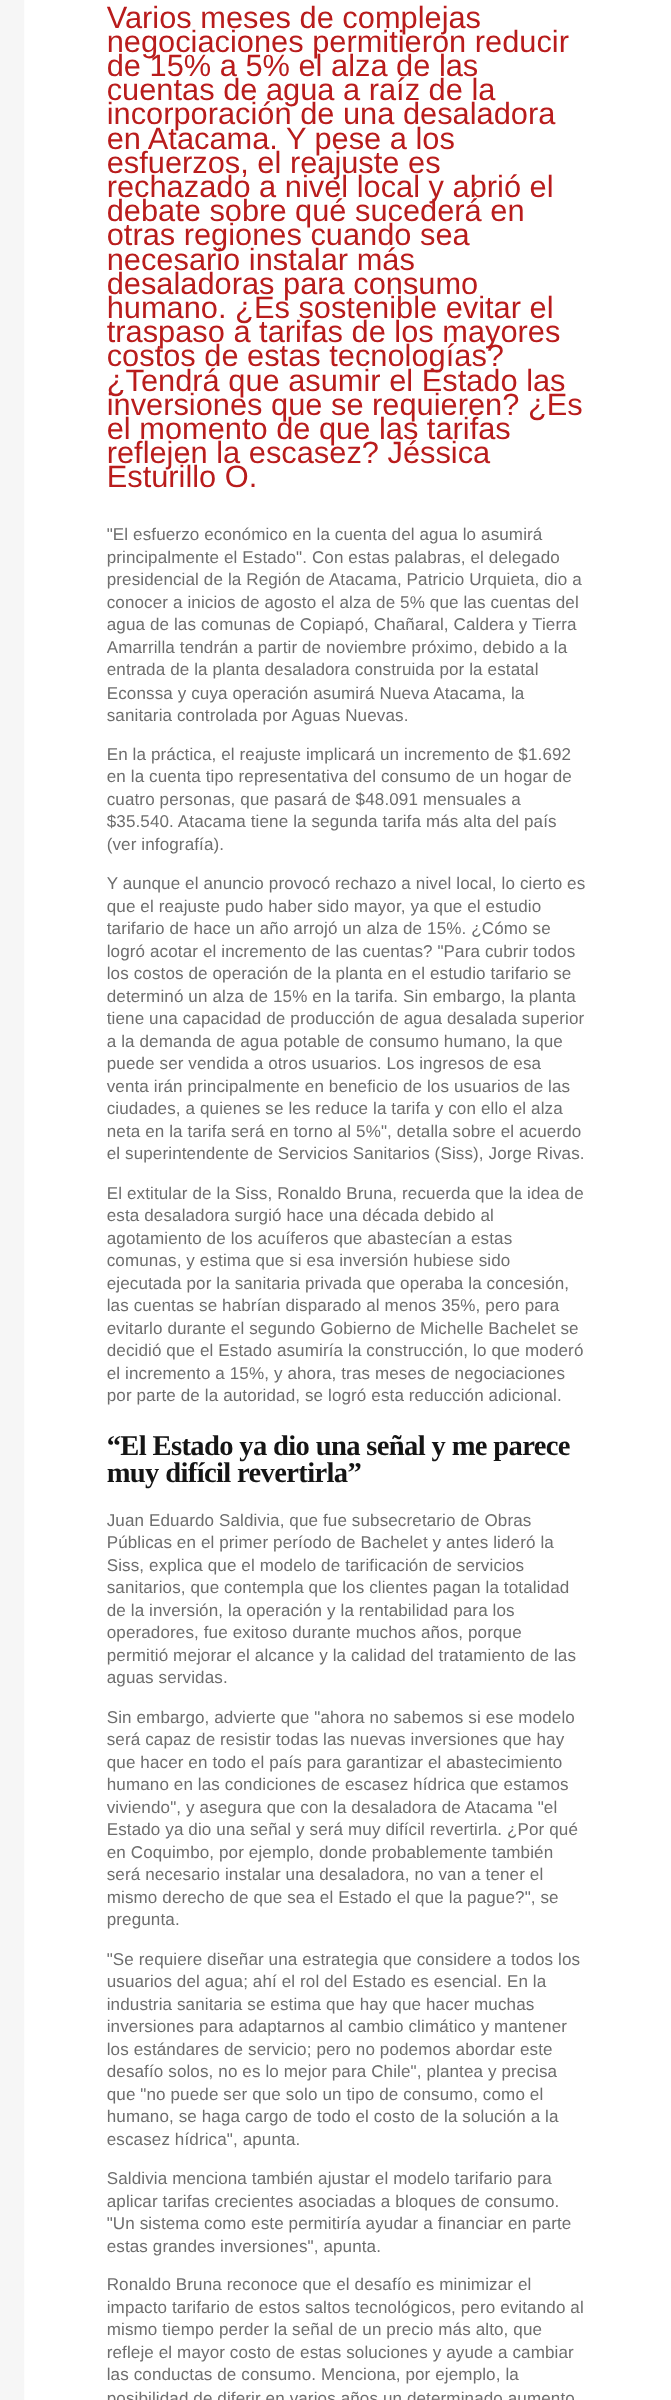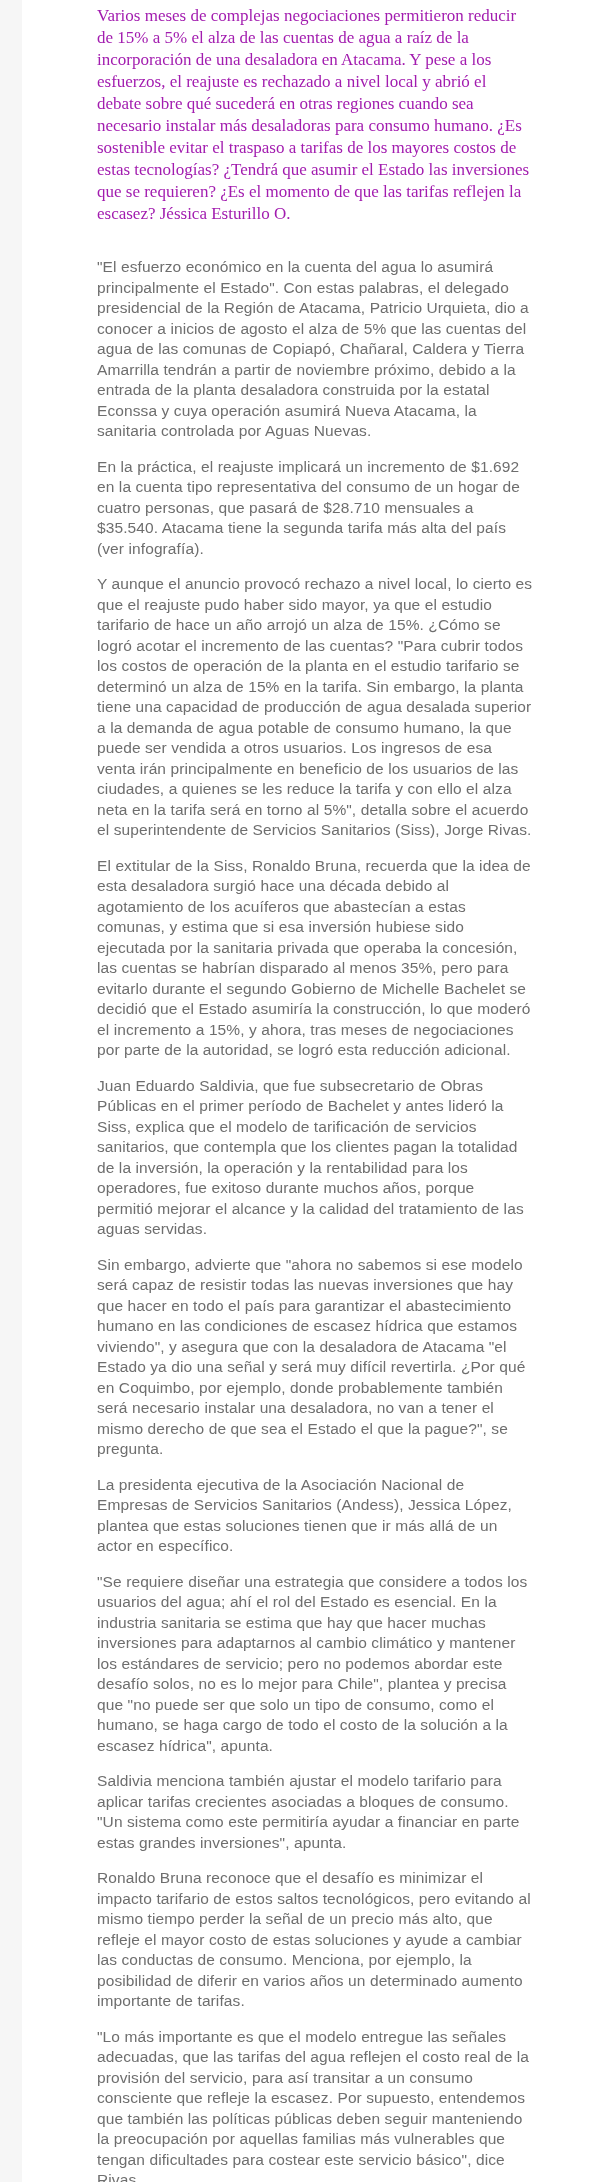--- a/index.html
+++ b/index.html
@@ -22,24 +22,24 @@
     height: 100%;
     background: #f6f6f6;
   }
   .article {
     position: absolute;
     left: 97px;
     top: 0;
     width: 436px;
   }
   .lead {
-    font-family: Liberation Serif, serif;
-    font-size: 17px;
+    font-family: Liberation Sans, sans-serif;
+    font-size: 28px;
     line-height: 22px;
-    color: #a21caf;
+    color: #b91c1c;
     margin: 5px 0 0 0;
   }
   .body-copy {
     margin-top: 32px;
   }
   .body-copy p {
     font-size: 15.5px;
     line-height: 20.5px;
     color: #6e6e6e;
     margin: 0 0 15px 0;
@@ -58,26 +58,26 @@
 </head>
 <body>
 
 <div class="left-gutter"></div>
 
 <article class="article">
   <p class="lead">Varios meses de complejas negociaciones permitieron reducir de 15% a 5% el alza de las cuentas de agua a raíz de la incorporación de una desaladora en Atacama. Y pese a los esfuerzos, el reajuste es rechazado a nivel local y abrió el debate sobre qué sucederá en otras regiones cuando sea necesario instalar más desaladoras para consumo humano. ¿Es sostenible evitar el traspaso a tarifas de los mayores costos de estas tecnologías? ¿Tendrá que asumir el Estado las inversiones que se requieren? ¿Es el momento de que las tarifas reflejen la escasez? Jéssica Esturillo O.</p>
 
   <div class="body-copy">
     <p>"El esfuerzo económico en la cuenta del agua lo asumirá principalmente el Estado". Con estas palabras, el delegado presidencial de la Región de Atacama, Patricio Urquieta, dio a conocer a inicios de agosto el alza de 5% que las cuentas del agua de las comunas de Copiapó, Chañaral, Caldera y Tierra Amarrilla tendrán a partir de noviembre próximo, debido a la entrada de la planta desaladora construida por la estatal Econssa y cuya operación asumirá Nueva Atacama, la sanitaria controlada por Aguas Nuevas.</p>
-    <p>En la práctica, el reajuste implicará un incremento de $1.692 en la cuenta tipo representativa del consumo de un hogar de cuatro personas, que pasará de $28.710 mensuales a $35.540. Atacama tiene la segunda tarifa más alta del país (ver infografía).</p>
+    <p>En la práctica, el reajuste implicará un incremento de $1.692 en la cuenta tipo representativa del consumo de un hogar de cuatro personas, que pasará de $48.091 mensuales a $35.540. Atacama tiene la segunda tarifa más alta del país (ver infografía).</p>
     <p>Y aunque el anuncio provocó rechazo a nivel local, lo cierto es que el reajuste pudo haber sido mayor, ya que el estudio tarifario de hace un año arrojó un alza de 15%. ¿Cómo se logró acotar el incremento de las cuentas? "Para cubrir todos los costos de operación de la planta en el estudio tarifario se determinó un alza de 15% en la tarifa. Sin embargo, la planta tiene una capacidad de producción de agua desalada superior a la demanda de agua potable de consumo humano, la que puede ser vendida a otros usuarios. Los ingresos de esa venta irán principalmente en beneficio de los usuarios de las ciudades, a quienes se les reduce la tarifa y con ello el alza neta en la tarifa será en torno al 5%", detalla sobre el acuerdo el superintendente de Servicios Sanitarios (Siss), Jorge Rivas.</p>
     <p>El extitular de la Siss, Ronaldo Bruna, recuerda que la idea de esta desaladora surgió hace una década debido al agotamiento de los acuíferos que abastecían a estas comunas, y estima que si esa inversión hubiese sido ejecutada por la sanitaria privada que operaba la concesión, las cuentas se habrían disparado al menos 35%, pero para evitarlo durante el segundo Gobierno de Michelle Bachelet se decidió que el Estado asumiría la construcción, lo que moderó el incremento a 15%, y ahora, tras meses de negociaciones por parte de la autoridad, se logró esta reducción adicional.</p>
 
+    <h2 class="subhead">“El Estado ya dio una señal y me parece muy difícil revertirla”</h2>
 
     <p>Juan Eduardo Saldivia, que fue subsecretario de Obras Públicas en el primer período de Bachelet y antes lideró la Siss, explica que el modelo de tarificación de servicios sanitarios, que contempla que los clientes pagan la totalidad de la inversión, la operación y la rentabilidad para los operadores, fue exitoso durante muchos años, porque permitió mejorar el alcance y la calidad del tratamiento de las aguas servidas.</p>
     <p>Sin embargo, advierte que "ahora no sabemos si ese modelo será capaz de resistir todas las nuevas inversiones que hay que hacer en todo el país para garantizar el abastecimiento humano en las condiciones de escasez hídrica que estamos viviendo", y asegura que con la desaladora de Atacama "el Estado ya dio una señal y será muy difícil revertirla. ¿Por qué en Coquimbo, por ejemplo, donde probablemente también será necesario instalar una desaladora, no van a tener el mismo derecho de que sea el Estado el que la pague?", se pregunta.</p>
-    <p>La presidenta ejecutiva de la Asociación Nacional de Empresas de Servicios Sanitarios (Andess), Jessica López, plantea que estas soluciones tienen que ir más allá de un actor en específico.</p>
     <p>"Se requiere diseñar una estrategia que considere a todos los usuarios del agua; ahí el rol del Estado es esencial. En la industria sanitaria se estima que hay que hacer muchas inversiones para adaptarnos al cambio climático y mantener los estándares de servicio; pero no podemos abordar este desafío solos, no es lo mejor para Chile", plantea y precisa que "no puede ser que solo un tipo de consumo, como el humano, se haga cargo de todo el costo de la solución a la escasez hídrica", apunta.</p>
     <p>Saldivia menciona también ajustar el modelo tarifario para aplicar tarifas crecientes asociadas a bloques de consumo. "Un sistema como este permitiría ayudar a financiar en parte estas grandes inversiones", apunta.</p>
     <p>Ronaldo Bruna reconoce que el desafío es minimizar el impacto tarifario de estos saltos tecnológicos, pero evitando al mismo tiempo perder la señal de un precio más alto, que refleje el mayor costo de estas soluciones y ayude a cambiar las conductas de consumo. Menciona, por ejemplo, la posibilidad de diferir en varios años un determinado aumento importante de tarifas.</p>
     <p>"Lo más importante es que el modelo entregue las señales adecuadas, que las tarifas del agua reflejen el costo real de la provisión del servicio, para así transitar a un consumo consciente que refleje la escasez. Por supuesto, entendemos que también las políticas públicas deben seguir manteniendo la preocupación por aquellas familias más vulnerables que tengan dificultades para costear este servicio básico", dice Rivas.</p>
   </div>
 </article>
 
 </body></html>

